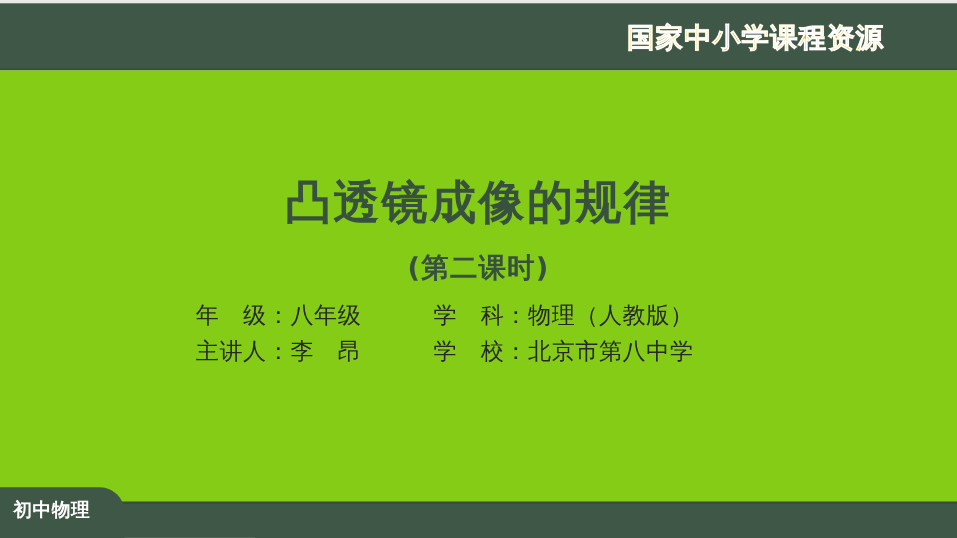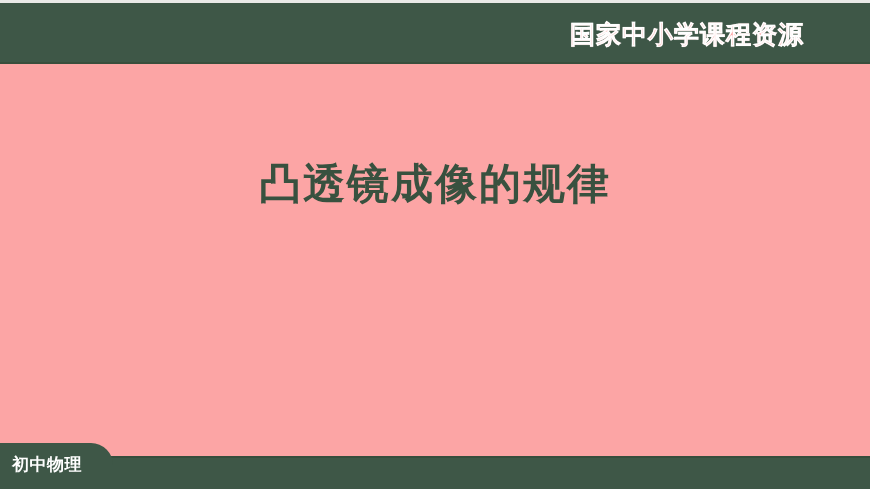--- a/index.html
+++ b/index.html
@@ -51,35 +51,35 @@
     opacity: .45;
   }
   .header-title {
     position: absolute;
     right: 66px;
     top: 17px;
     font-family: "DejaVu Sans", "Liberation Sans", sans-serif;
     font-size: 25px;
     font-weight: bold;
     letter-spacing: 1px;
-    color: #fca5a5;
+    color: #eab308;
     -webkit-text-stroke: 0.6px #ffffff;
     text-shadow: 0 0 1px rgba(255,255,255,0.85);
     white-space: nowrap;
     line-height: 30px;
   }
 
   
   .content {
     position: absolute;
     left: 0;
     top: 64px;
     width: 870px;
     height: 421px;
-    background: #fca5a5;
+    background: #84cc16;
   }
 
   .main-title {
     position: absolute;
     left: 0;
     top: 96px;
     width: 870px;
     text-align: center;
     font-family: "DejaVu Sans", "Liberation Sans", sans-serif;
     font-size: 42px;
@@ -177,21 +177,30 @@
   <div class="top-strip"></div>
 
   <div class="header-bar">
     <div class="header-title">国家中小学课程资源</div>
   </div>
 
   <div class="content">
 
     <div class="main-title">凸透镜成像的规律</div>
 
-
+    <div class="sub-title">(第二课时)</div>
+
+    <div class="info-block">
+      <span class="info-line">
+        <span class="col-a">年　级：八年级</span><span class="col-b">学　科：物理（人教版）</span>
+      </span>
+      <span class="info-line">
+        <span class="col-a">主讲人：李　昂</span><span class="col-b">学　校：北京市第八中学</span>
+      </span>
+    </div>
 
   </div>
 
   <div class="footer-bar"></div>
   <div class="footer-tab">
     <span class="footer-tab-label">初中物理</span>
   </div>
 
 </div>
 

